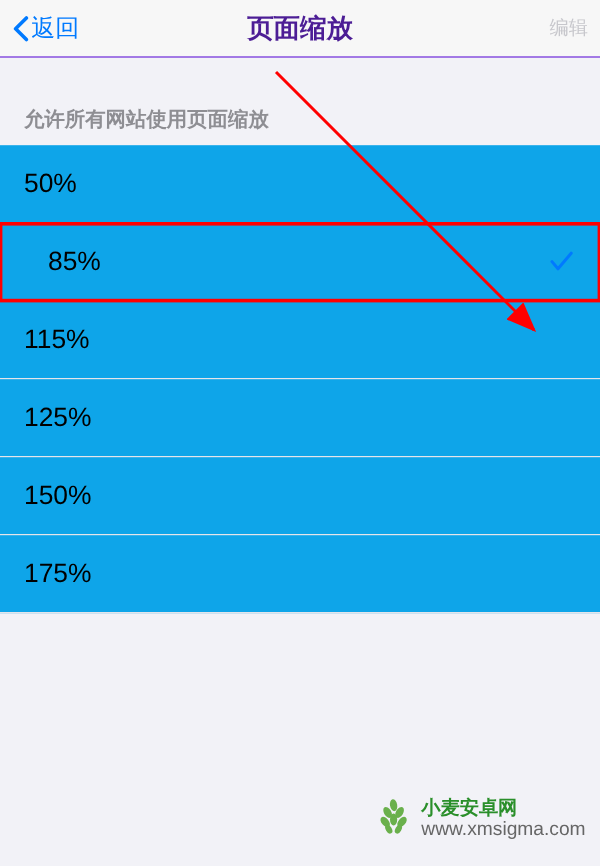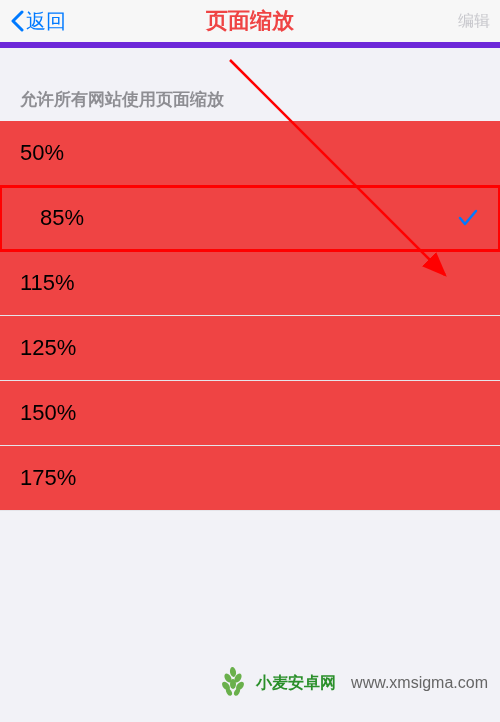--- a/index.html
+++ b/index.html
@@ -15,53 +15,53 @@
       position: relative;
       overflow: hidden;
     }
     .navbar {
       height: 48px;
       background: #f7f7f7;
       display: flex;
       align-items: center;
       justify-content: space-between;
       padding: 0 10px;
-      border-bottom: 6px solid #6d28d9;
+      border-bottom: 1px solid #6d28d9;
     }
     .back-btn {
       display: flex;
       align-items: center;
       color: #007aff;
       font-size: 20px;
     }
     .back-chevron {
       margin-right: 2px;
       display: inline-flex;
     }
     .nav-title {
       font-size: 22px;
       font-weight: 600;
-      color: #ef4444;
+      color: #4c1d95;
       position: absolute;
       left: 50%;
       transform: translateX(-50%);
       font-family: Liberation Serif, serif;
     }
     .edit-btn {
       color: #c7c7cc;
       font-size: 16px;
     }
     .section-header {
       padding: 40px 20px 10px 20px;
       font-size: 17px;
       color: #8e8e93;
       font-weight: bold;
     }
     .list {
-      background: #ef4444;
+      background: #0ea5e9;
     }
     .list-row {
       height: 65px;
       display: flex;
       align-items: center;
       justify-content: space-between;
       padding: 0 20px;
       border-bottom: 1px solid #e5e5ea;
       font-size: 22px;
       color: #000;
@@ -87,23 +87,22 @@
       bottom: 20px;
       display: flex;
       align-items: center;
       z-index: 60;
     }
     .watermark-logo {
       margin-right: 6px;
     }
     .watermark-text {
       display: flex;
-      flex-direction: row;
+      flex-direction: column;
       line-height: 1.1;
-      gap: 15px;
     }
     .watermark-main {
       font-size: 16px;
       font-weight: bold;
       color: #2a8f2a;
     }
     .watermark-sub {
       font-size: 16px;
       color: #666;
     }

